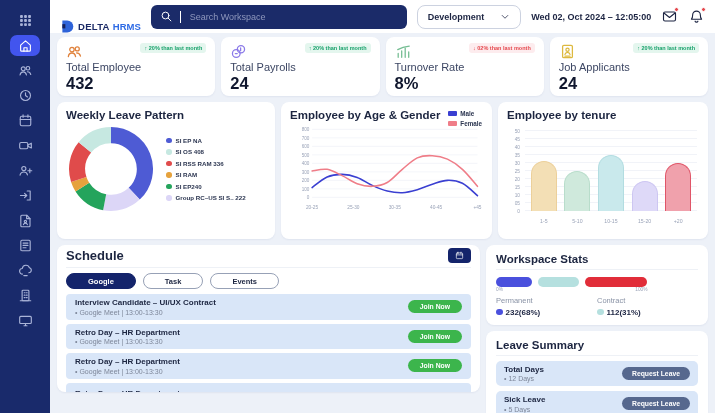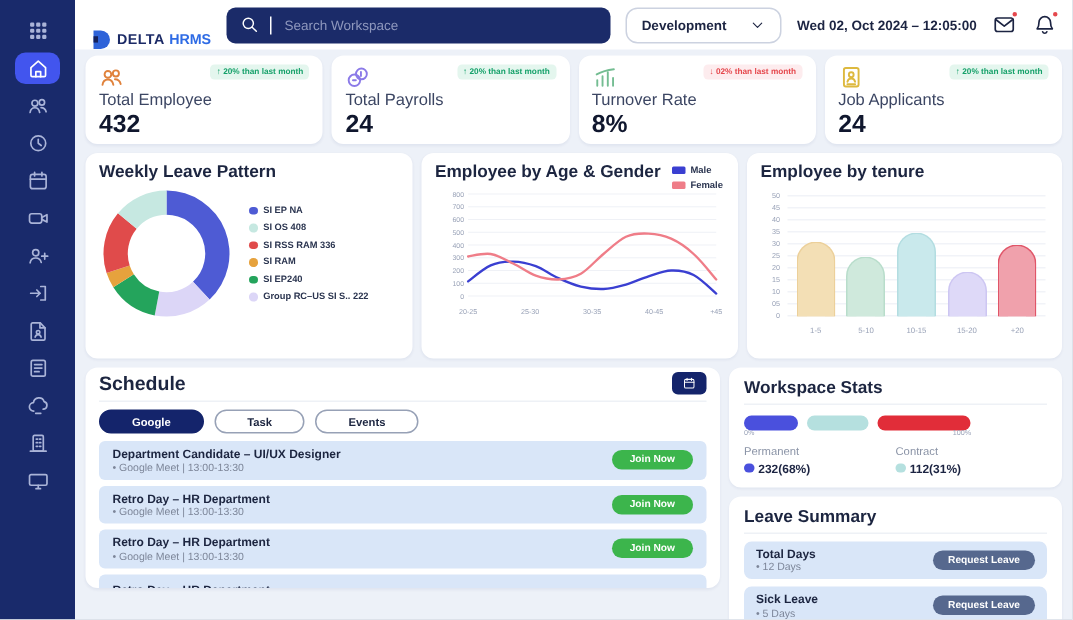--- a/index.html
+++ b/index.html
@@ -507,21 +507,21 @@
             </button>
           </div>
           <div class="tabs" id="tabs">
               <div class="tab active">Google</div>
               <div class="tab">Task</div>
               <div class="tab">Events</div>
             </div>
           <div class="sched-items" id="sched-items">
               <div class="sched-item">
                 <div>
-                  <div class="si-title">Department Candidate – UI/UX Designer</div>
+                  <div class="si-title">Interview Candidate – UI/UX Contract</div>
                   <div class="si-meta">• Google Meet | 13:00-13:30</div>
                 </div>
                 <button class="join-btn">Join Now</button>
               </div>
               <div class="sched-item">
                 <div>
                   <div class="si-title">Retro Day – HR Department</div>
                   <div class="si-meta">• Google Meet | 13:00-13:30</div>
                 </div>
                 <button class="join-btn">Join Now</button>

